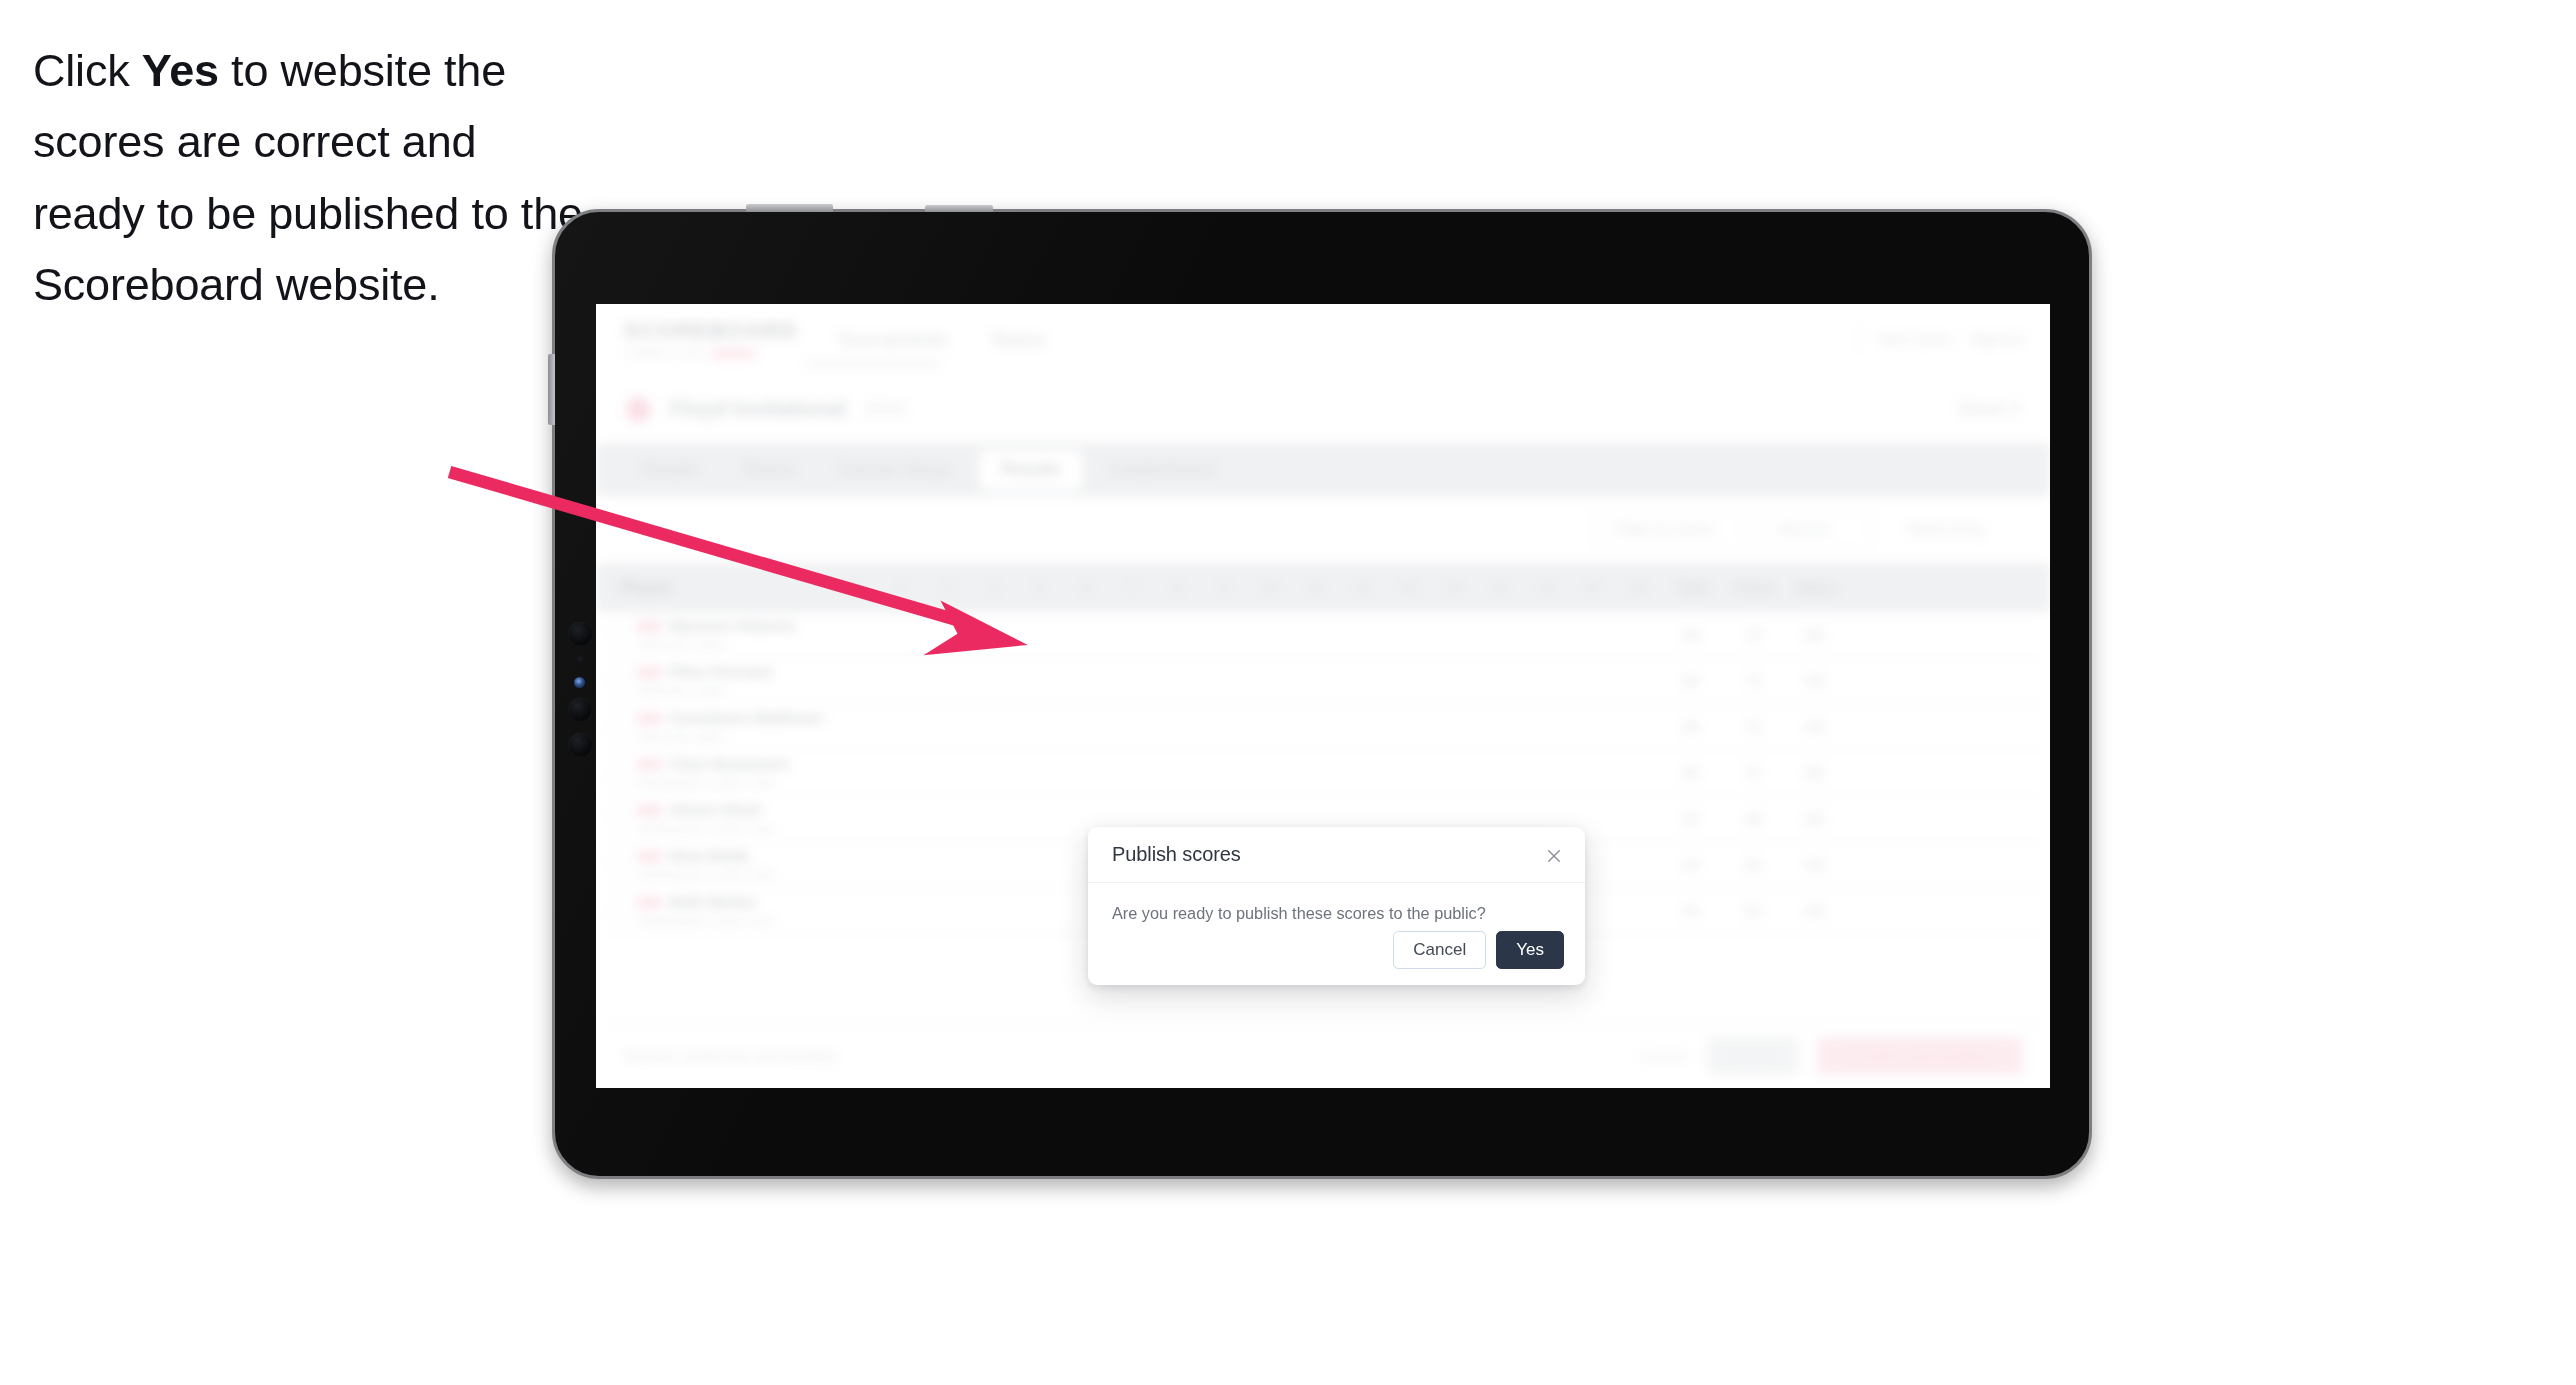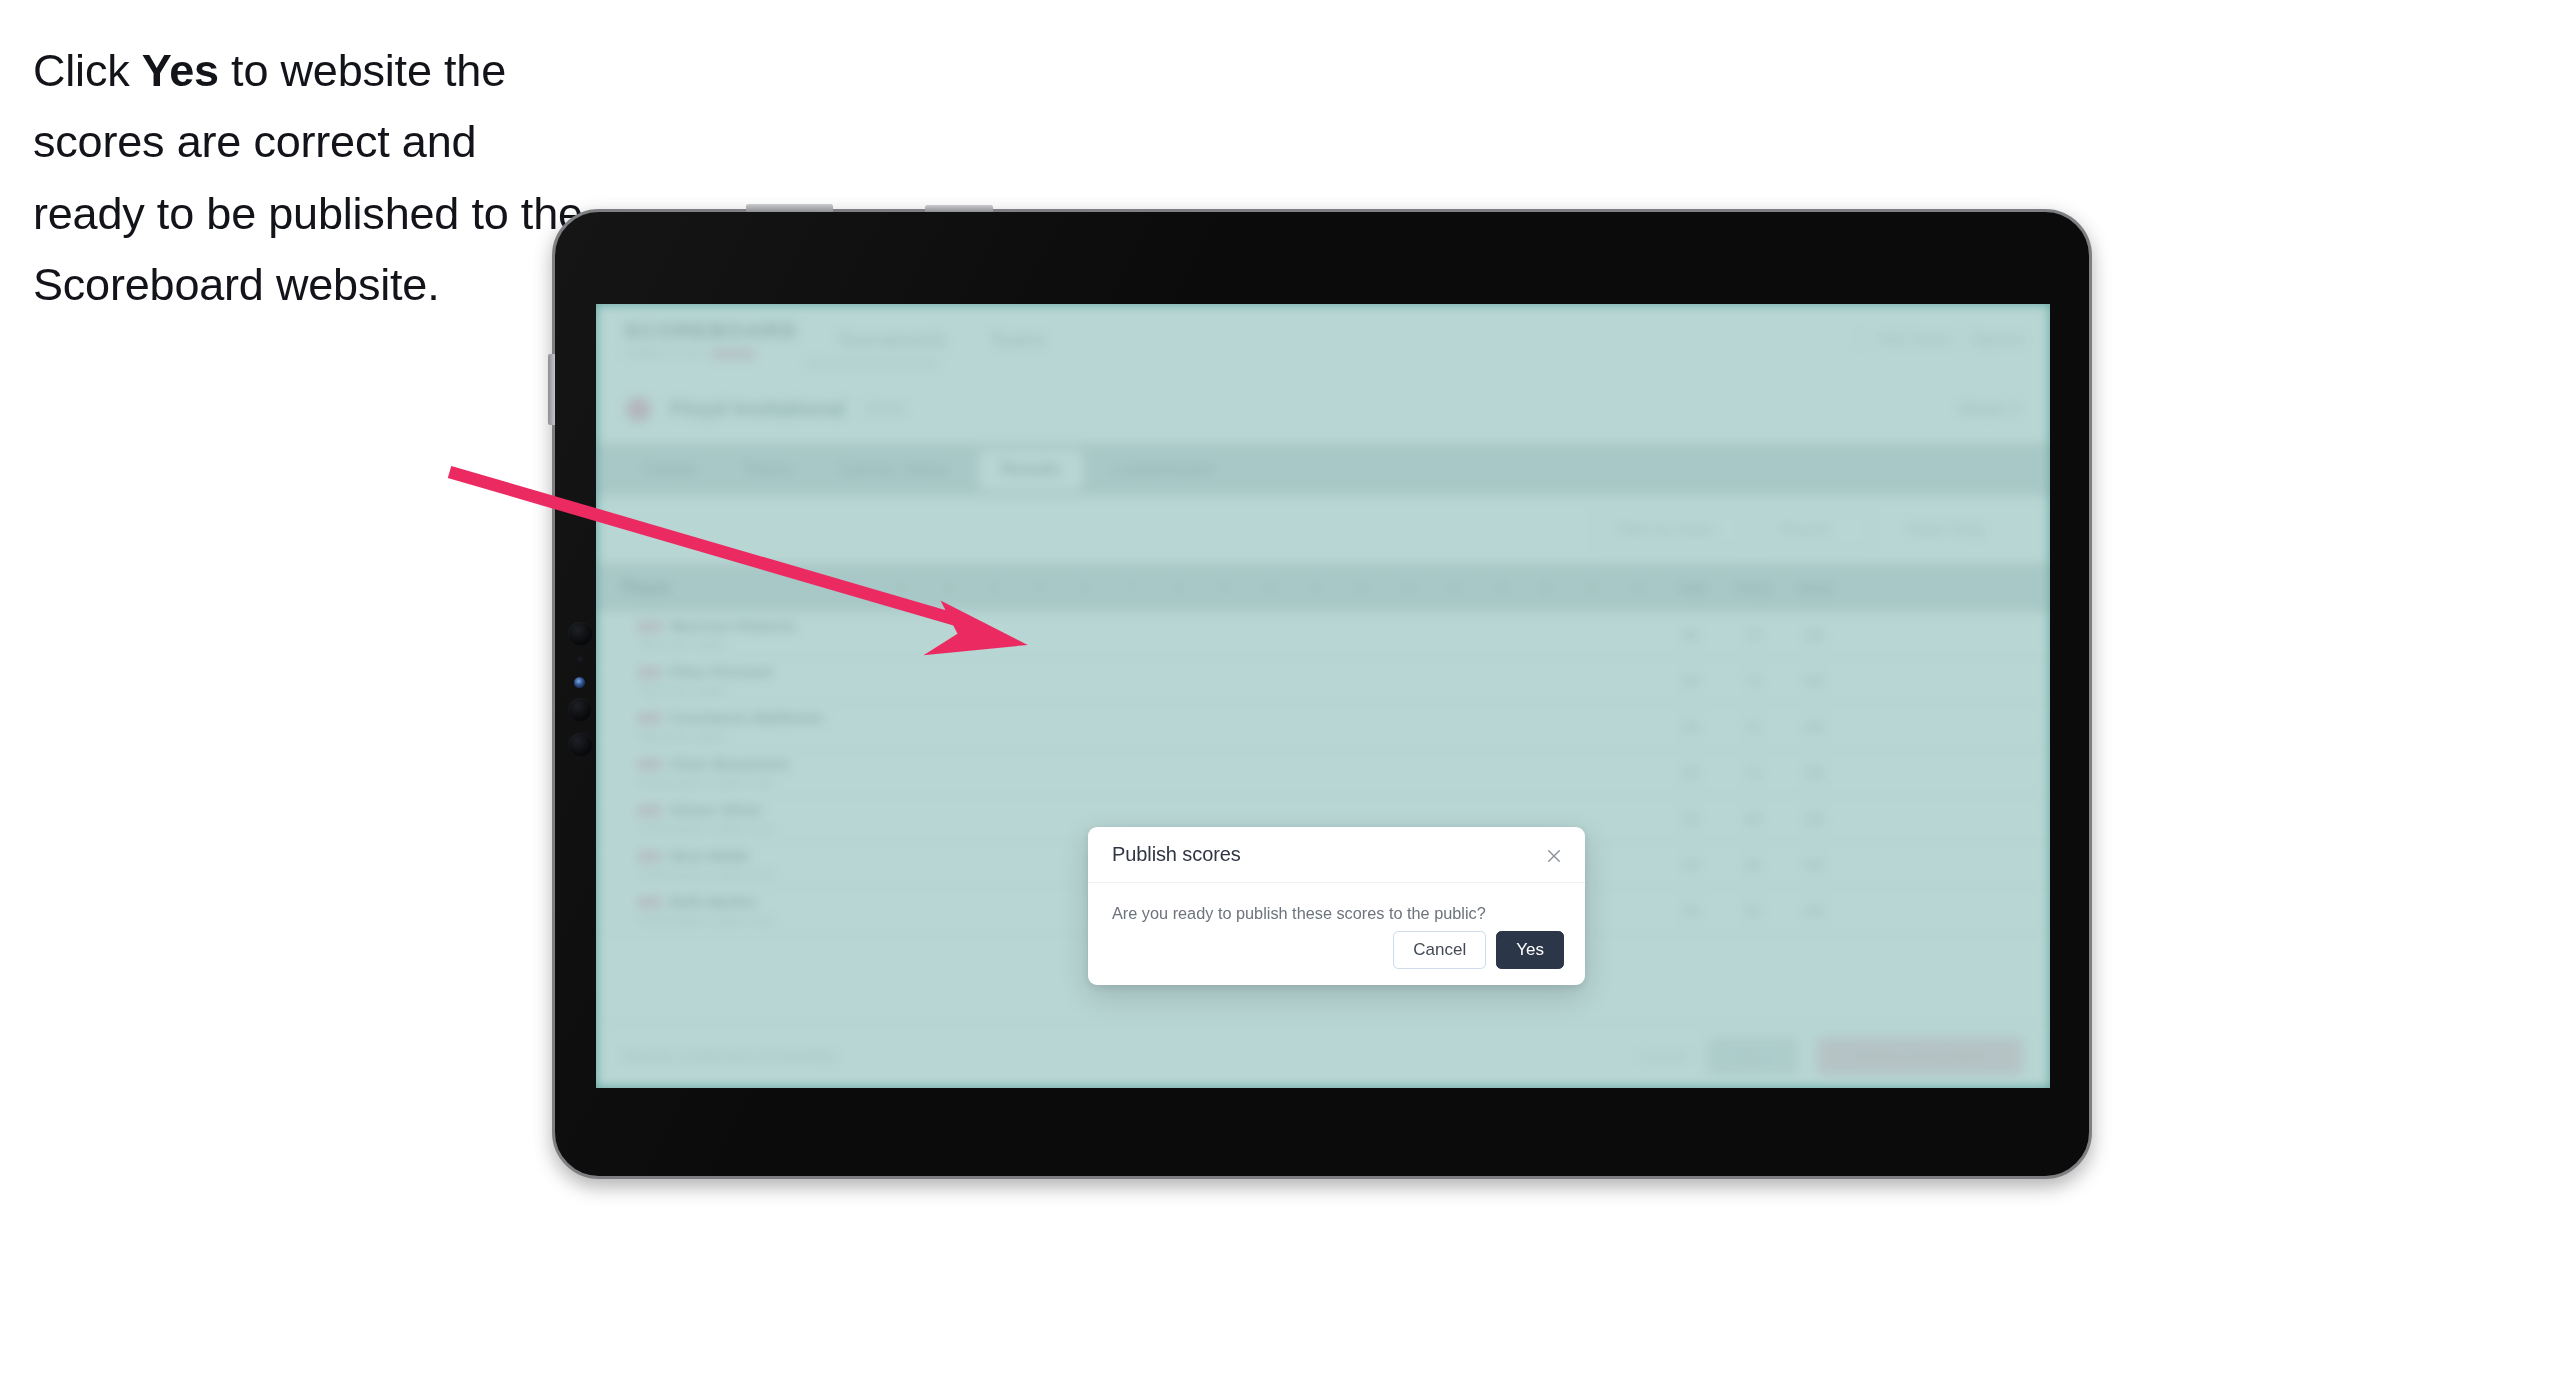--- a/index.html
+++ b/index.html
@@ -97,21 +97,21 @@
     background: radial-gradient(circle at 42% 38%, #7da8e8 0%, #2c4f86 45%, #0b1220 100%);
   }
 
   
   #screen {
     position: absolute;
     left: 41px;
     top: 92px;
     width: 1454px;
     height: 784px;
-    background: #0f766e;
+    background: #ffffff;
     overflow: hidden;
     text-decoration: underline;
   }
 
   
   #app {
     position: absolute;
     inset: 0;
     background: #ffffff;
     filter: blur(5.5px);

